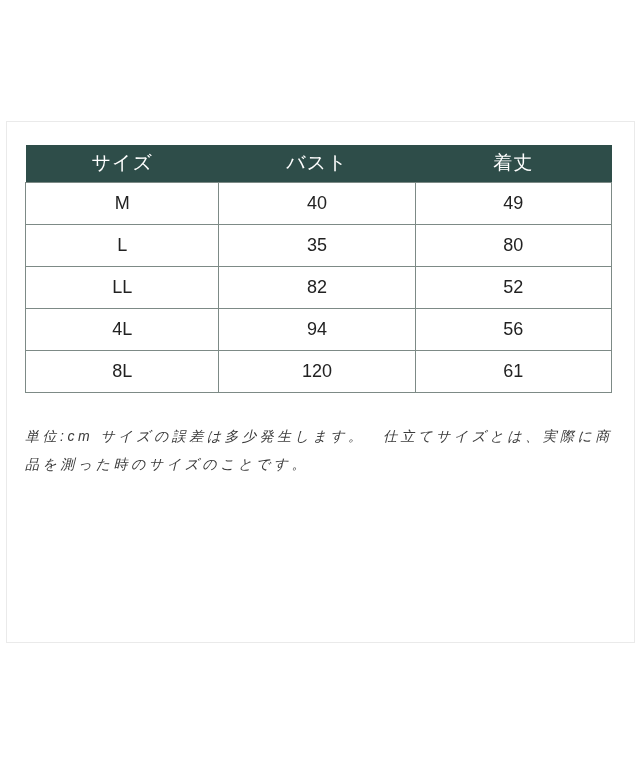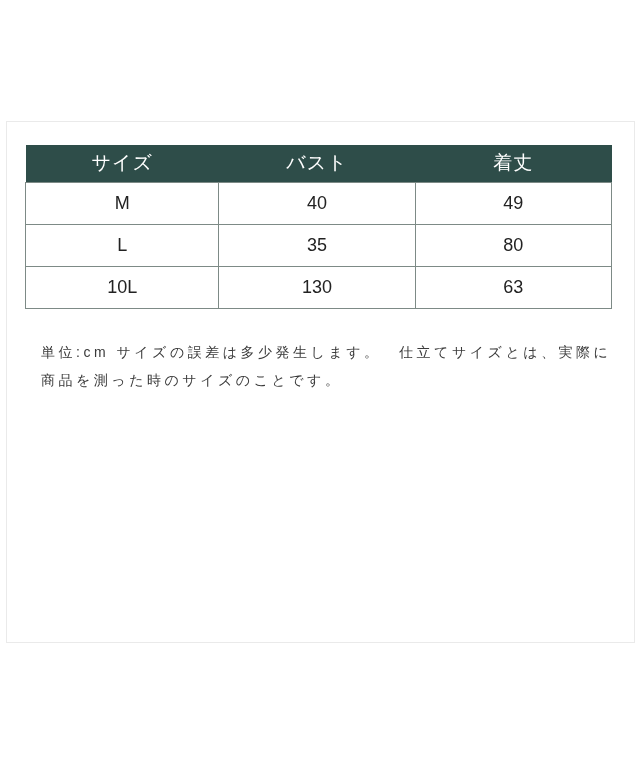--- a/index.html
+++ b/index.html
@@ -53,26 +53,27 @@
   table.size-table tbody td {
     border: 1px solid var(--grid-line);
     height: 42px;
     text-align: center;
     vertical-align: middle;
     font-size: 18px;
     color: var(--body-text);
     background: #ffffff;
   }
   .note {
-    margin: 29px -10px 0 16px;
+    margin: 29px -10px 0 0;
     font-size: 14px;
     line-height: 28px;
     letter-spacing: 3.5px;
     color: var(--note-text);
     text-align: left;
+    font-style: italic;
   }
 </style>
 </head>
 <body>
 
 <div class="page">
   <div class="card">
     <table class="size-table">
       <colgroup>
         <col style="width:33%">
@@ -91,21 +92,31 @@
             <td>M</td>
             <td>40</td>
             <td>49</td>
           </tr>
           <tr>
             <td>L</td>
             <td>35</td>
             <td>80</td>
           </tr>
           <tr>
-            <td>10L</td>
-            <td>130</td>
-            <td>63</td>
+            <td>LL</td>
+            <td>82</td>
+            <td>52</td>
+          </tr>
+          <tr>
+            <td>4L</td>
+            <td>94</td>
+            <td>56</td>
+          </tr>
+          <tr>
+            <td>8L</td>
+            <td>120</td>
+            <td>61</td>
           </tr>
         </tbody>
     </table>
     <p class="note">単位:cm サイズの誤差は多少発生します。　仕立てサイズとは、実際に商品を測った時のサイズのことです。</p>
   </div>
 </div>
 
 </body></html>

